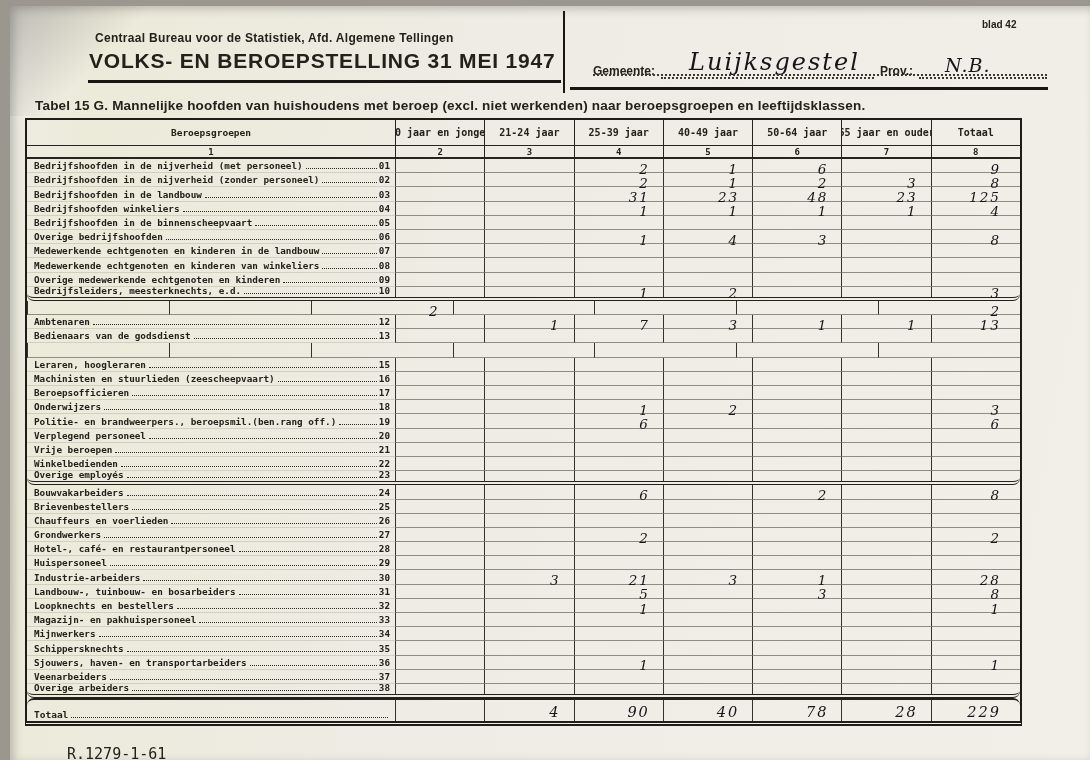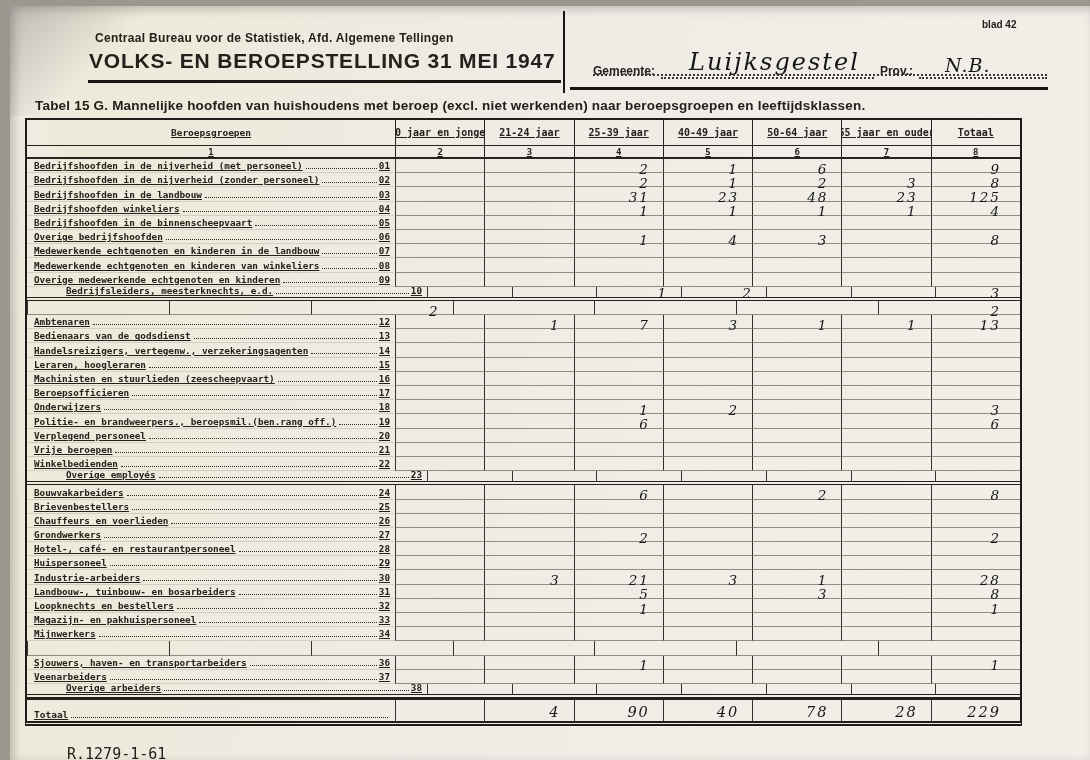--- a/index.html
+++ b/index.html
@@ -27,38 +27,38 @@
   .prov-value{position:absolute;left:26px;bottom:1px;font-size:19px;letter-spacing:1px;white-space:nowrap;}
   .full-dotted{position:absolute;left:583px;top:52px;width:454px;border-bottom:2px dotted #3a3833;height:18px;}
   .rule-right{position:absolute;left:560px;top:81px;width:478px;height:3px;background:#171613;}
   .title{position:absolute;left:17px;top:92px;font-weight:bold;font-size:13.5px;letter-spacing:.2px;margin-left:8px;}
 
   
   *{box-sizing:border-box;}
   .tbl{position:absolute;left:15px;top:112px;width:997px;
        border:2px solid #1f1d19;border-bottom:5px double #1f1d19;}
   .mono{font-family:"DejaVu Sans Mono","Liberation Mono",monospace;}
-  .thead,.tnums,.trow{display:flex;width:100%;text-decoration:underline;}
+  .thead,.tnums,.trow{display:flex;width:100%;}
   .thead{height:26px;border-bottom:1px solid #26241f;}
   .th{flex:1;border-left:1.2px solid #26241f;display:flex;align-items:center;justify-content:center;
       font-weight:bold;font-size:10px;white-space:nowrap;overflow:hidden;}
   .th.label-col{flex:none;width:368px;border-left:none;font-size:9.5px;}
   .tnums{height:13px;border-bottom:2.5px solid #26241f;}
   .tn{flex:1;border-left:1.2px solid #26241f;text-align:center;font-weight:bold;font-size:9px;line-height:12px;}
   .tn.label-col{flex:none;width:368px;border-left:none;}
-  .trow{height:14.2px;}
+  .trow{height:14.2px;border-radius:7px;}
   .cell{position:relative;}
   .label-cell{flex:none;width:368px;display:flex;align-items:flex-end;
       padding:0 5px 1px 7px;font-weight:bold;font-size:9.3px;white-space:nowrap;overflow:hidden;
       border-bottom:1px solid rgba(70,66,58,.16);}
   .leader{flex:1;min-width:4px;margin:0 2px 2px 3px;border-bottom:1.7px dotted #2c2a25;}
   .vcell{flex:1;border-left:1.2px solid #34322c;border-bottom:1px solid #8f8c82;}
   .val{position:absolute;right:13px;bottom:-3.5px;font-size:13.5px;letter-spacing:2px;line-height:13px;white-space:nowrap;}
   .vcell.tot .val{right:19px;}
-  .group-end{border-bottom:4px double #23211c;padding-left:32px;}
+  .group-end{border-bottom:4px double #23211c;}
   .group-end .cell{border-bottom:none;}
   .trow.total{height:23px;border-top:2px solid #23211c;}
   .trow.total .cell{border-bottom:none;}
   .trow.total .label-cell{font-size:9.5px;}
   .trow.total .val{font-size:14.5px;bottom:2px;}
   .formnum{position:absolute;left:17px;top:739px;font-weight:normal;font-size:15px;padding-left:40px;}
 </style>
 </head>
 <body>
 
@@ -462,25 +462,20 @@
               <span class="hand val"></span>
             </div>
             <div class="cell vcell">
               <span class="hand val"></span>
             </div>
             <div class="cell vcell tot">
               <span class="hand val"></span>
             </div>
           </div>
           <div class="trow">
-            <div class="cell label-cell mono">
-              <span>Handelsreizigers, vertegenw., verzekeringsagenten</span>
-              <span class="leader"></span>
-              <span>14</span>
-            </div>
             <div class="cell vcell">
               <span class="hand val"></span>
             </div>
             <div class="cell vcell">
               <span class="hand val"></span>
             </div>
             <div class="cell vcell">
               <span class="hand val"></span>
             </div>
             <div class="cell vcell">
@@ -1050,20 +1045,25 @@
               <span class="hand val"></span>
             </div>
             <div class="cell vcell">
               <span class="hand val"></span>
             </div>
             <div class="cell vcell tot">
               <span class="hand val"></span>
             </div>
           </div>
           <div class="trow">
+            <div class="cell label-cell mono">
+              <span>Schippersknechts</span>
+              <span class="leader"></span>
+              <span>35</span>
+            </div>
             <div class="cell vcell">
               <span class="hand val"></span>
             </div>
             <div class="cell vcell">
               <span class="hand val"></span>
             </div>
             <div class="cell vcell">
               <span class="hand val"></span>
             </div>
             <div class="cell vcell">

